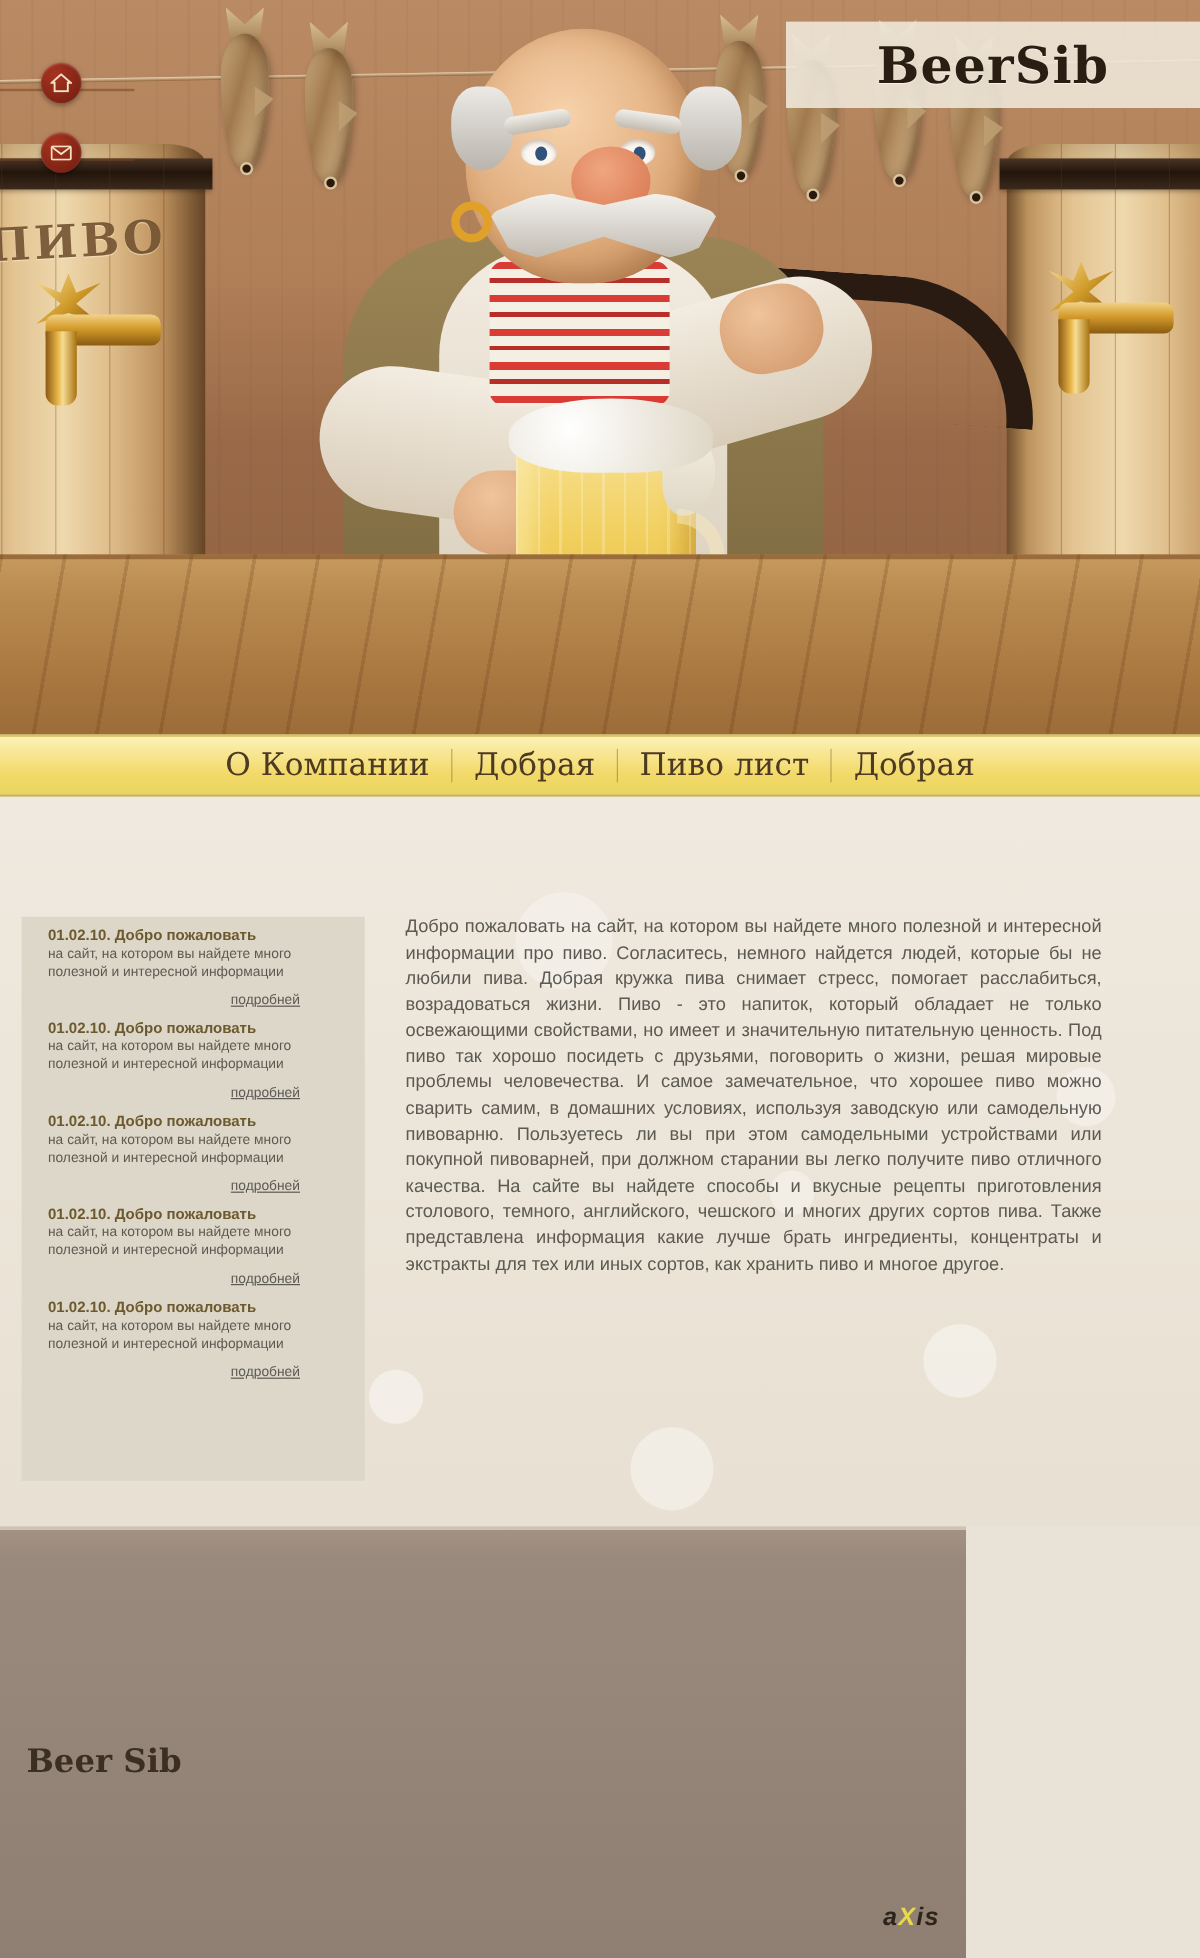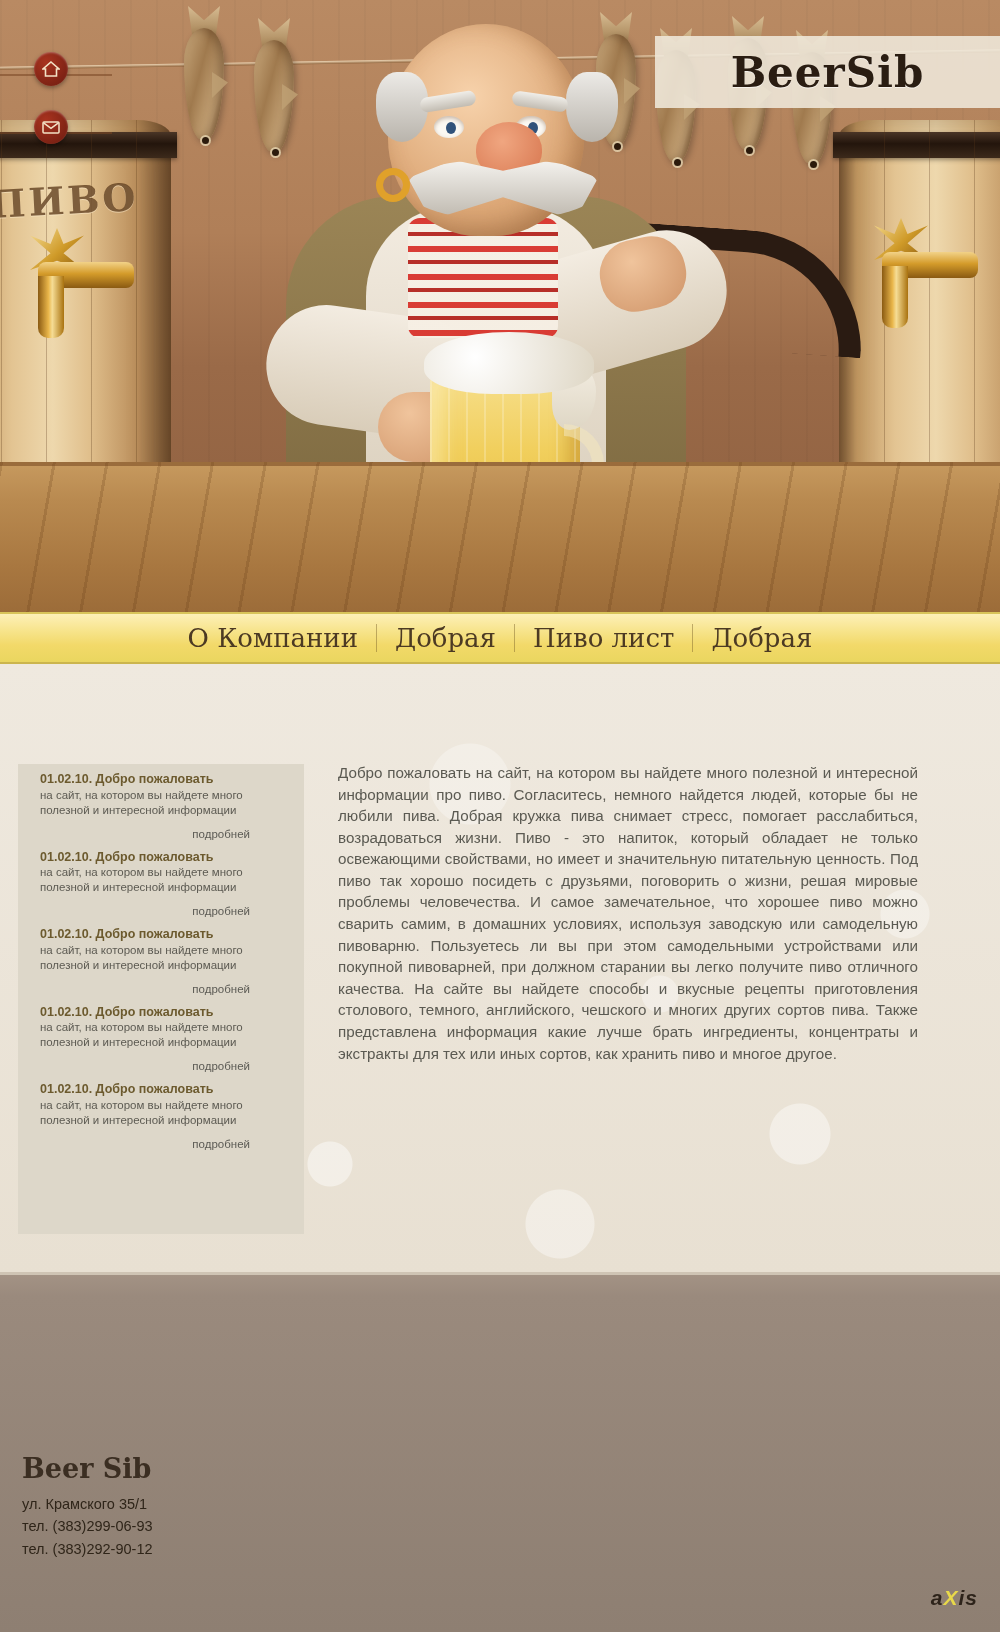--- a/index.html
+++ b/index.html
@@ -262,21 +262,21 @@
   
   .coin {
     position: absolute; width: 46px; height: 22px;
     background: radial-gradient(ellipse at 40% 30%, #ffd978, #d99a14 70%, #a9700a);
     border-radius: 50%;
     box-shadow: 0 2px 3px rgba(60,30,0,.4);
   }
 
   
   .logo-plate {
-    position: absolute; right: 0; top: 36px; width: 345px; height: 72px;
+    position: absolute; right: 0; top: 18px; width: 345px; height: 72px;
     background: rgba(239,232,219,.88);
     display: flex; align-items: center; justify-content: center;
   }
   .logo-text {
     font-family: "DejaVu Serif", serif;
     font-weight: bold;
     font-size: 42px;
     color: #2a1d12;
     letter-spacing: 1px;
     text-shadow: 0 1px 0 rgba(255,255,255,.6);
@@ -342,33 +342,33 @@
     font-size: 12.5px; font-weight: bold; color: #6c5a2e;
     line-height: 1.25;
   }
   .news-body {
     font-size: 11.5px; color: #5c5a52; line-height: 1.3;
   }
   .news-more {
     text-align: right; margin-top: 6px; padding-right: 32px;
   }
   .news-more a {
-    font-size: 11.5px; color: #5b5a54; cursor: pointer;
+    font-size: 11.5px; color: #5b5a54; text-decoration: underline; cursor: pointer;
   }
 
   .article {
     position: absolute; left: 338px; top: 98px; width: 580px;
     font-size: 15.2px; line-height: 1.42; color: #5b5a52;
     text-align: justify;
   }
 
   
   .footer {
     position: relative;
-    width: 1000px; height: 360px;
+    width: 805px; height: 360px;
     background: linear-gradient(to bottom, #a39284 0%, #9a8a7d 6%, #8e7f72 100%);
     border-top: 3px solid #cfc4b4;
   }
   .footer-logo {
     position: absolute; left: 22px; top: 178px;
     font-family: "DejaVu Serif", serif; font-weight: bold;
     font-size: 27px; color: #3b2e22;
   }
   .footer-addr {
     position: absolute; left: 22px; top: 218px;
@@ -582,21 +582,16 @@
       </div>
     </div>
 
   </div>
 
   <div class="article">Добро пожаловать на сайт, на котором вы найдете много полезной и интересной информации про пиво. Согласитесь, немного найдется людей, которые бы не любили пива. Добрая кружка пива снимает стресс, помогает расслабиться, возрадоваться жизни. Пиво - это напиток, который обладает не только освежающими свойствами, но имеет и значительную питательную ценность. Под пиво так хорошо посидеть с друзьями, поговорить о жизни, решая мировые проблемы человечества. И самое замечательное, что хорошее пиво можно сварить самим, в домашних условиях, используя заводскую или самодельную пивоварню. Пользуетесь ли вы при этом самодельными устройствами или покупной пивоварней, при должном старании вы легко получите пиво отличного качества. На сайте вы найдете способы и вкусные рецепты приготовления столового, темного, английского, чешского и многих других сортов пива. Также представлена информация какие лучше брать ингредиенты, концентраты и экстракты для тех или иных сортов, как хранить пиво и многое другое.</div>
 </div>
 
 <div class="footer">
   <div class="footer-logo">Beer Sib</div>
-  <div class="footer-addr">
-    <div>ул. Крамского 35/1</div>
-    <div>тел. (383)299-06-93</div>
-    <div>тел. (383)292-90-12</div>
-  </div>
   <div class="footer-credit">
     <span>a</span><span class="x">X</span><span>is</span>
   </div>
 </div>
 
 </body></html>

